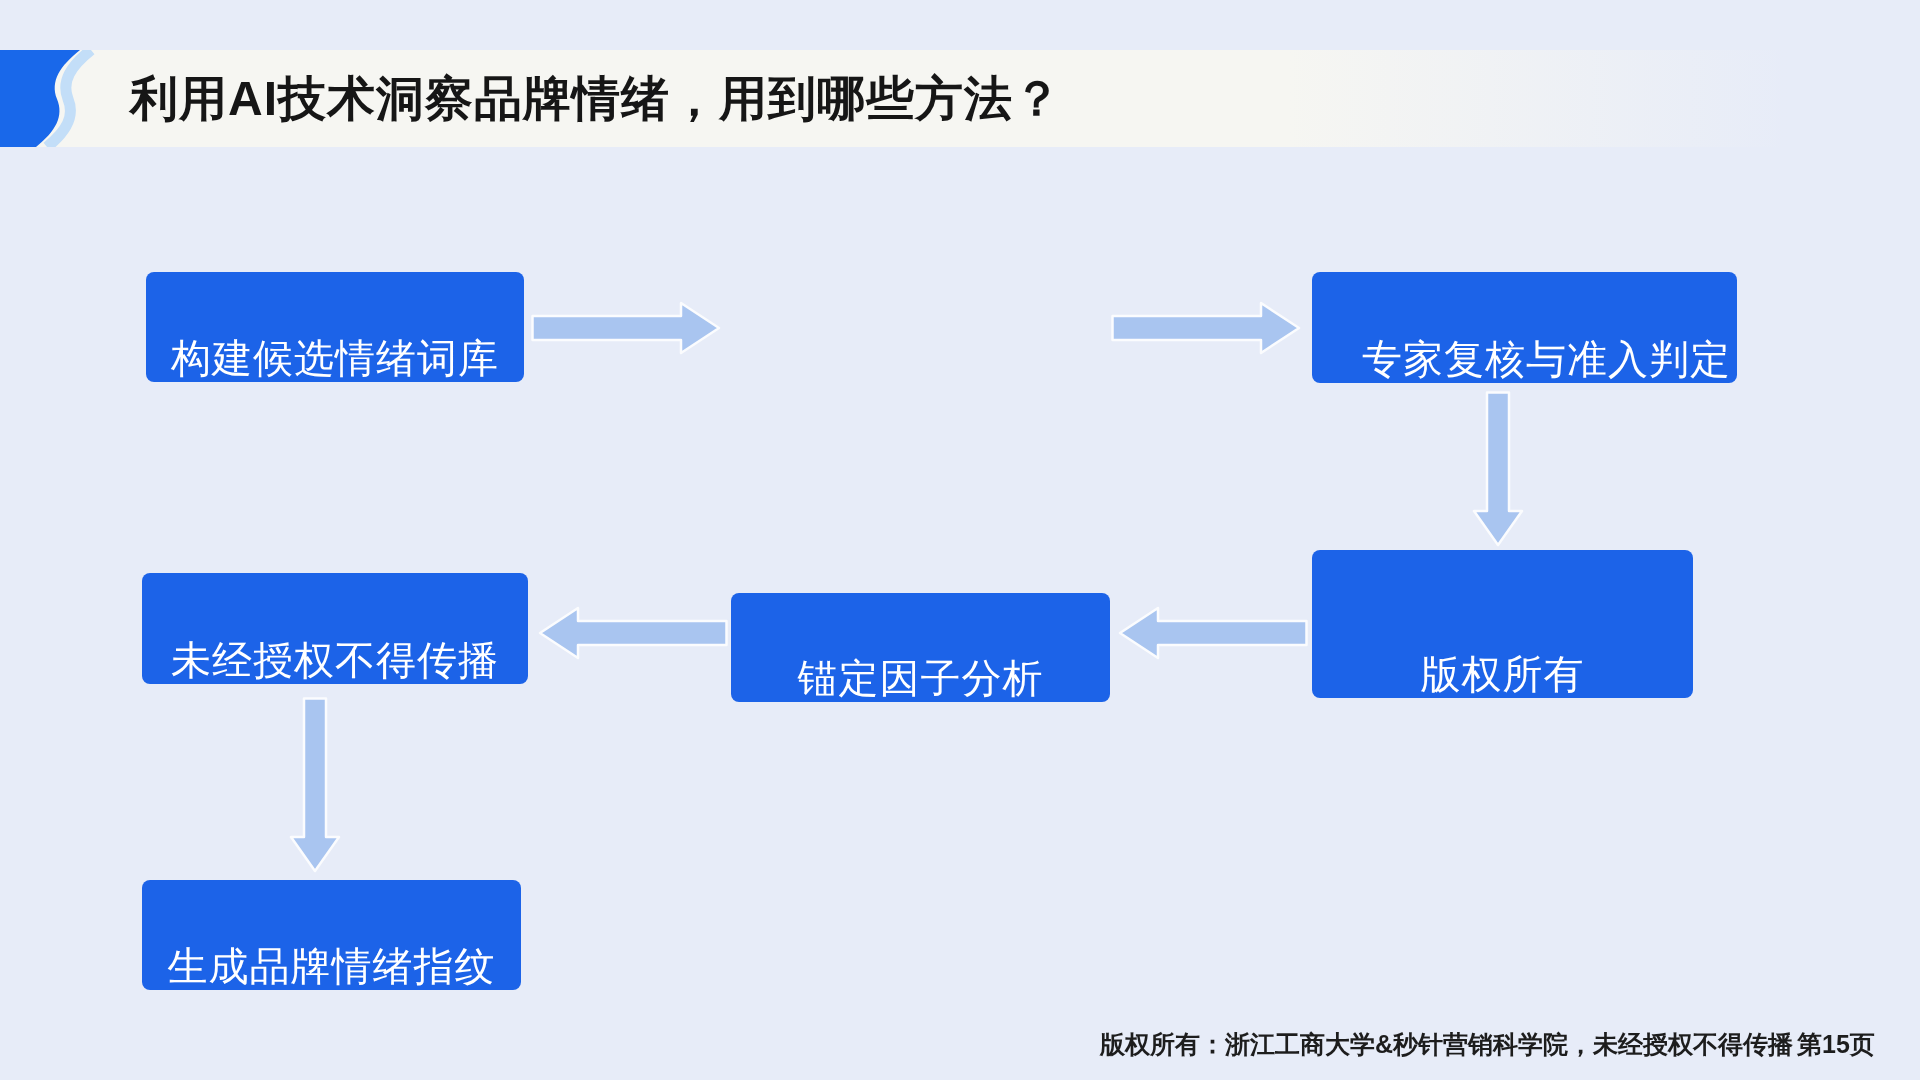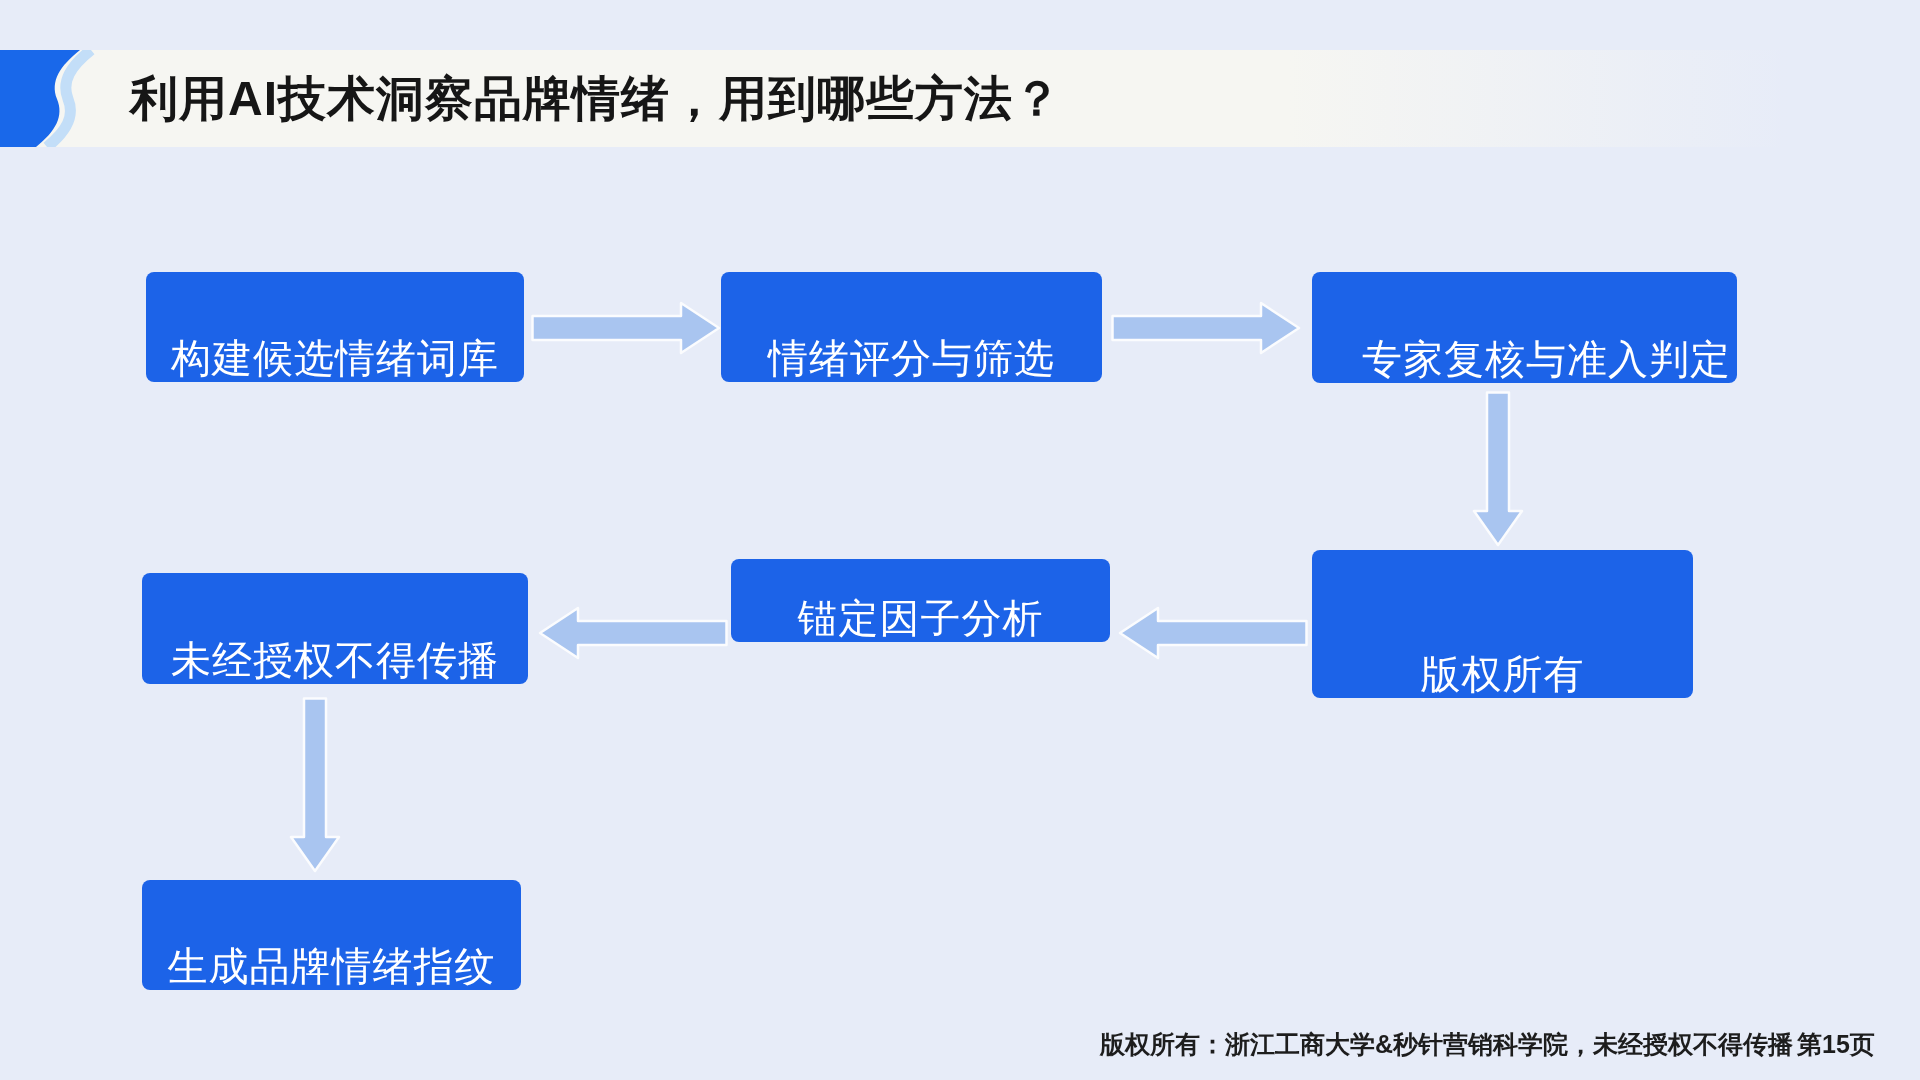--- a/index.html
+++ b/index.html
@@ -90,23 +90,20 @@
   </div>
 
   <div class="node" style="left:146px; top:272px; width:378px; height:110px;">
     <span>构建候选情绪词库</span>
   </div>
 
   <svg class="arrow" style="left:531px; top:300px;" width="190" height="56" viewBox="0 0 190 56">
     <path d="M1.5 16 H150 V3 L188 28 L150 53 V40 H1.5 Z"></path>
   </svg>
 
-  <div class="node" style="left:721px; top:272px; width:381px; height:110px;">
-    <span>情绪评分与筛选</span>
-  </div>
 
   <svg class="arrow" style="left:1111px; top:300px;" width="190" height="56" viewBox="0 0 190 56">
     <path d="M1.5 16 H150 V3 L188 28 L150 53 V40 H1.5 Z"></path>
   </svg>
 
   <div class="node" style="left:1312px; top:272px; width:381px; height:111px;padding-left:44px;">
     <span>专家复核与准入判定</span>
   </div>
 
   <svg class="arrow" style="left:1470px; top:391px;" width="56" height="157" viewBox="0 0 56 157">
@@ -114,21 +111,21 @@
   </svg>
 
   <div class="node" style="left:1312px; top:550px; width:381px; height:148px;">
     <span class="line2">版权所有</span>
   </div>
 
   <svg class="arrow" style="left:1118px; top:605px;" width="190" height="56" viewBox="0 0 190 56">
     <path d="M188.5 16 H40 V3 L2 28 L40 53 V40 H188.5 Z"></path>
   </svg>
 
-  <div class="node" style="left:731px; top:559px; width:379px; height:83px;">
+  <div class="node" style="left:731px; top:593px; width:379px; height:109px;">
     <span>锚定因子分析</span>
   </div>
 
   <svg class="arrow" style="left:538px; top:605px;" width="190" height="56" viewBox="0 0 190 56">
     <path d="M188.5 16 H40 V3 L2 28 L40 53 V40 H188.5 Z"></path>
   </svg>
 
   <div class="node" style="left:142px; top:573px; width:386px; height:111px;">
     <span>未经授权不得传播</span>
   </div>

